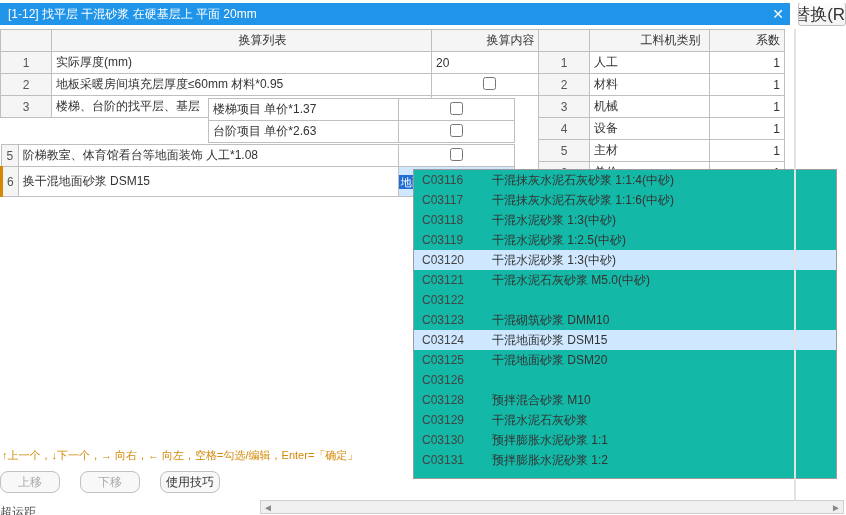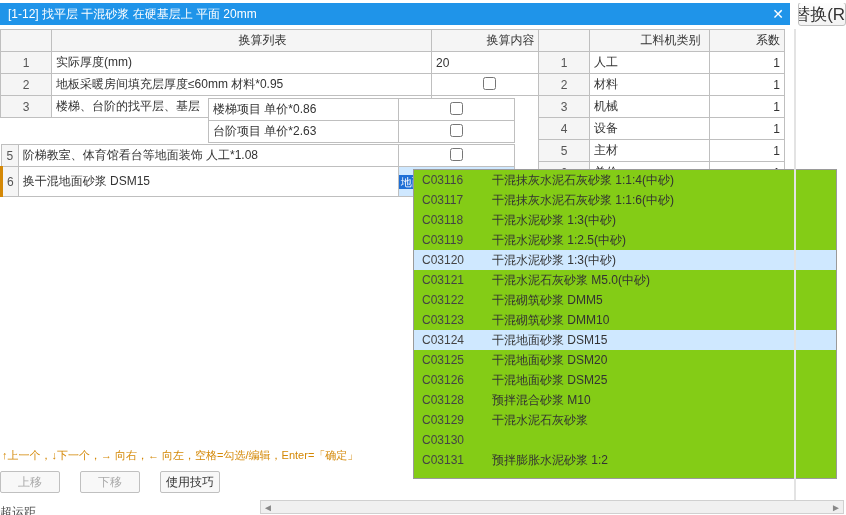--- a/index.html
+++ b/index.html
@@ -93,21 +93,21 @@
   }
   
   .table-right { position:absolute; left:538px; top:0; }
   .table-right th, .table-right td { height:22px; }
   .table-right td.num { text-align:right; }
   
   .dropdown {
     position:absolute;
     left:413px; top:169px;
     width:424px; height:310px;
-    background:#84cc16;
+    background:#14b8a6;
     border:1px solid #9a9a9a;
     overflow-y:scroll;
   }
   .dropdown .row {
     display:flex; gap:10px;
     padding:2px 8px;
     font-size:12px;
     color:#333;
     align-items:center;
     height:20px;
@@ -116,21 +116,21 @@
   .dropdown .code { color:#444; width:60px; }
   .dropdown .desc { flex:1; }
   
   .footer {
     position:absolute;
     left:0; top:415px; width:260px;
   }
   .hint { color:#d48806; font-size:11px; margin:4px 0 8px 2px; white-space:nowrap;}
   .btnrow { display:flex; gap:20px; margin-bottom:10px;}
   .btn { width:60px; height:22px; border:1px solid #c0c0c0; background:#f8f8f8;
-    display:flex;align-items:center;justify-content:center;border-radius:2px;}
+    display:flex;align-items:center;justify-content:center;border-radius:8px;}
   .btn.dis { color:#aaa; }
   .treelines { font-size:12px; line-height:18px; color:#444; margin-top:4px;}
   .sidebar-strip{
     position:absolute; left:794px; top:29px; width:2px; height:480px; background:#e3e3e3;
   }
   
   .hscroll {
     position:absolute; left:260px; top:500px; width:584px; height:14px;
     background:#f0f0f0; border:1px solid #d0d0d0;
     display:flex; justify-content:space-between; align-items:center;
@@ -174,21 +174,21 @@
       <td rowspan="2" style="width:190px">楼梯、台阶的找平层、基层</td>
 
     </tr>
 
   </tbody>
     </table>
 
   <table style="position:absolute;left:208px;top:69px;">
     <tbody>
         <tr>
-          <td style="width:190px;height:22px">楼梯项目 单价*0.86</td>
+          <td style="width:190px;height:22px">楼梯项目 单价*1.37</td>
         <td class="chkcell" style="width:116px"><input type="checkbox" style=""></td>
         </tr>
     <tr>
           <td>台阶项目 单价*2.63</td>
         <td class="chkcell"><input type="checkbox" style=""></td>
         </tr>
   </tbody>
     </table>
   <table style="position:absolute;left:0;top:115px;">
     <tbody>
@@ -285,48 +285,47 @@
     <div class="row hl">
       <span class="code">C03120</span>
       <span class="desc">干混水泥砂浆 1:3(中砂)</span>
     </div>
     <div class="row">
       <span class="code">C03121</span>
       <span class="desc">干混水泥石灰砂浆 M5.0(中砂)</span>
     </div>
     <div class="row">
       <span class="code">C03122</span>
-      <span class="desc">干混砌筑砂浆 DMM5</span>
     </div>
     <div class="row">
       <span class="code">C03123</span>
       <span class="desc">干混砌筑砂浆 DMM10</span>
     </div>
     <div class="row hl">
       <span class="code">C03124</span>
       <span class="desc">干混地面砂浆 DSM15</span>
     </div>
     <div class="row">
       <span class="code">C03125</span>
       <span class="desc">干混地面砂浆 DSM20</span>
     </div>
     <div class="row">
       <span class="code">C03126</span>
-      <span class="desc">干混地面砂浆 DSM25</span>
     </div>
     <div class="row">
       <span class="code">C03128</span>
       <span class="desc">预拌混合砂浆 M10</span>
     </div>
     <div class="row">
       <span class="code">C03129</span>
       <span class="desc">干混水泥石灰砂浆</span>
     </div>
     <div class="row">
       <span class="code">C03130</span>
+      <span class="desc">预拌膨胀水泥砂浆 1:1</span>
     </div>
     <div class="row">
       <span class="code">C03131</span>
       <span class="desc">预拌膨胀水泥砂浆 1:2</span>
     </div>
   </div>
 
 <div class="sidebar-strip"></div>
 
 <div class="hscroll">

